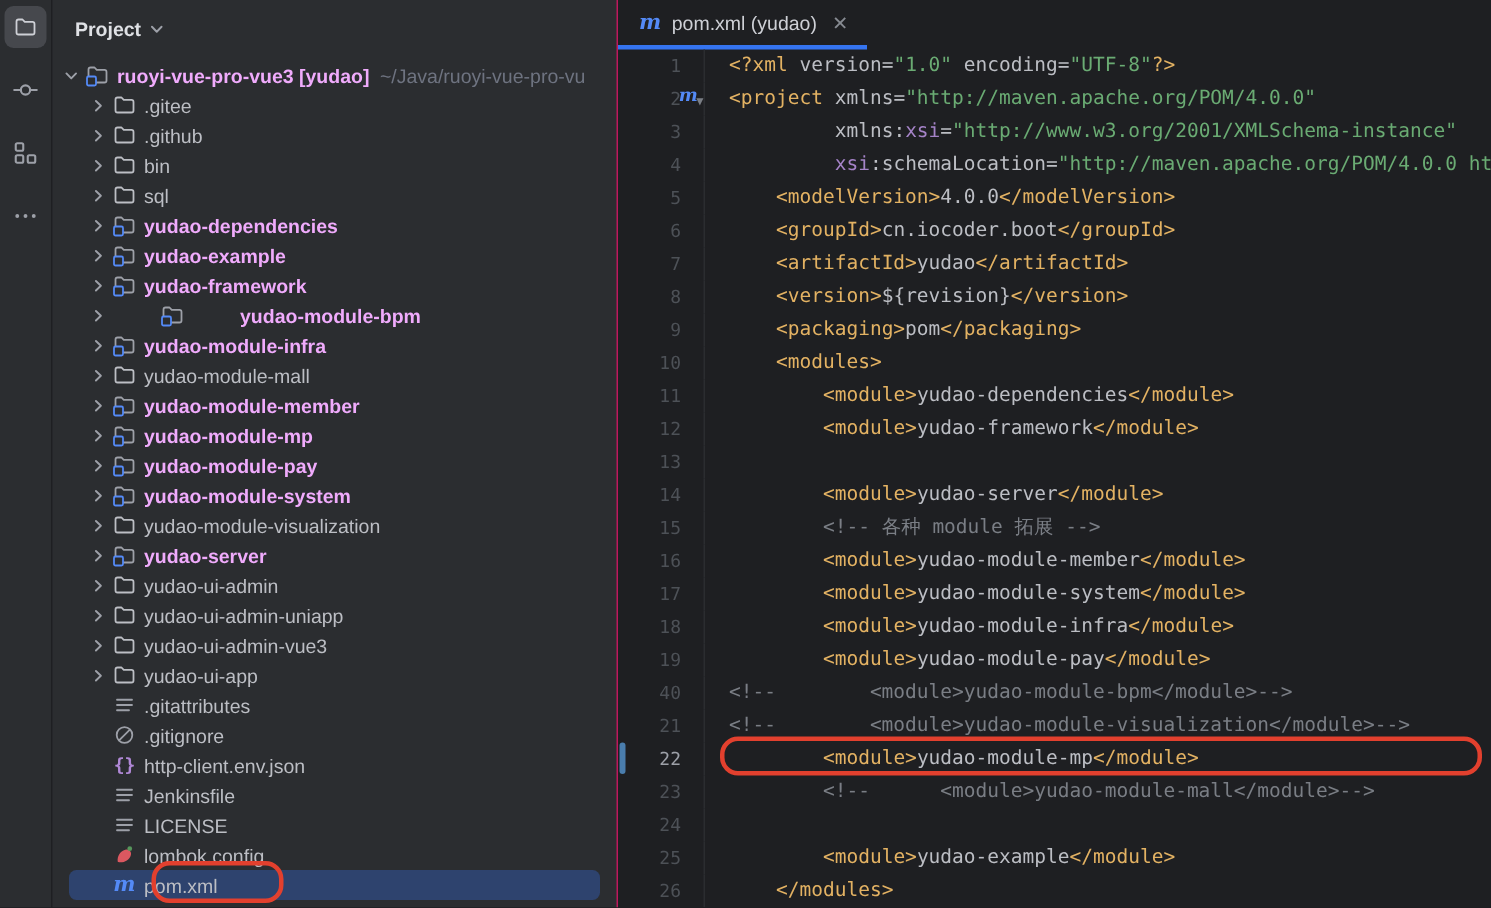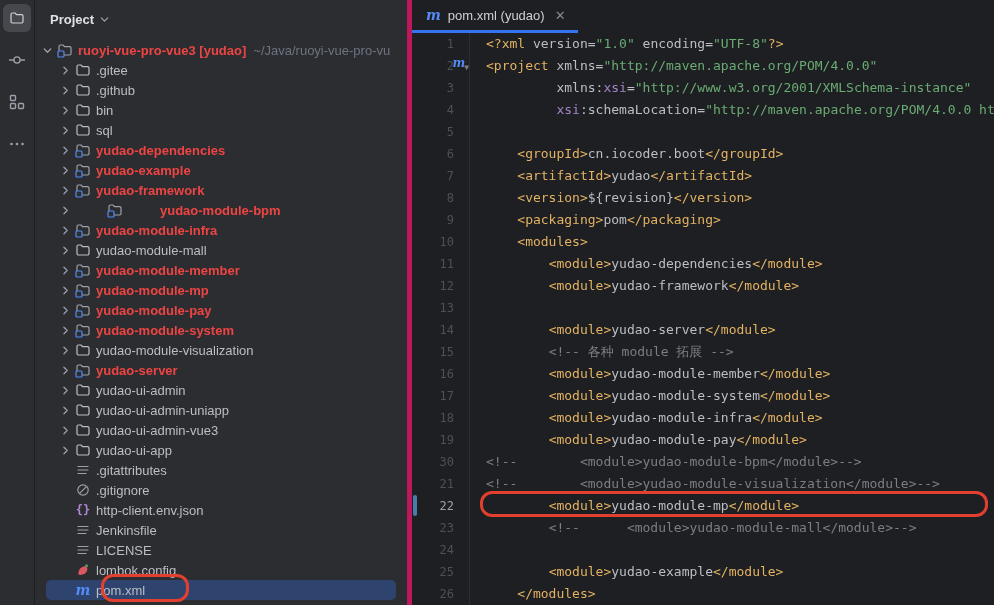--- a/index.html
+++ b/index.html
@@ -22,40 +22,40 @@
   .rail-btn {
     width:28px; height:28px; border-radius:6px;
     display:flex; align-items:center; justify-content:center;
     color:#9DA0A8;
   }
   .rail-btn.active { background:#46484D; color:#CED0D6; }
 
   
   .tree-panel {
     width:377px; flex:none; background:#2B2D30; position:relative;
-    overflow:hidden; border-right:5px solid #be185d;
+    overflow:hidden; border-right:1px solid #be185d;
   }
   .tree-header {
     height:38px; display:flex; align-items:center; gap:5px;
     padding-left:15px; color:#DFE1E5; font-size:13px; font-weight:bold;
   }
   .tree { position:absolute; top:40px; left:0; right:0; }
   .row {
     height:20px; display:flex; align-items:center;
     font-size:13px; color:#BCBEC4; white-space:nowrap; position:relative;
   }
   .row.selected::before {
     content:""; position:absolute; left:11px; right:11px; top:0; bottom:0;
     background:#2E436E; border-radius:5px;
   }
   .row > * { position:relative; }
   .chev { width:17px; flex:none; display:flex; justify-content:center; align-items:center; }
   .ticon { width:18px; flex:none; display:flex; justify-content:center; align-items:center; }
   .tlabel { margin-left:4px; }
-  .row.bold .tlabel { font-weight:bold; color:#ef4444; }
+  .row.bold .tlabel { font-weight:bold; color:#f0abfc; }
   .tpath { margin-left:7px; color:#6E7380; }
   .json-braces { font-family:"DejaVu Sans Mono",monospace; font-size:12px; color:#B088D6; font-weight:bold; }
   .maven-m { font-family:"DejaVu Serif",serif; font-style:italic; font-weight:bold; font-size:14px; color:#548AF7; line-height:1; }
 
   
   .editor { flex:1; background:#1E1F22; position:relative; overflow:hidden; }
   .tabbar { height:33px; display:flex; align-items:stretch; }
   .tab {
     display:flex; align-items:center; gap:7px; padding:0 12px 0 14px;
     font-size:13px; color:#CED0D6; border-bottom:3px solid #3574F0;
@@ -552,20 +552,21 @@
         <div class="cline">
           <div class="gut">3</div>
           <pre class="ct"><span class="sg-plain">         </span><span class="sg-attr">xmlns</span><span class="sg-plain">:</span><span class="sg-ns">xsi</span><span class="sg-plain">=</span><span class="sg-str">"http://www.w3.org/2001/XMLSchema-instance"</span></pre>
         </div>
         <div class="cline">
           <div class="gut">4</div>
           <pre class="ct"><span class="sg-plain">         </span><span class="sg-ns">xsi</span><span class="sg-plain">:</span><span class="sg-attr">schemaLocation</span><span class="sg-plain">=</span><span class="sg-str">"http://maven.apache.org/POM/4.0.0 http://maven.apache.org/xsd/maven-4.0.0.xsd"</span></pre>
         </div>
         <div class="cline">
           <div class="gut">5</div>
+          <pre class="ct"><span class="sg-plain">    </span><span class="sg-tag">&lt;modelVersion&gt;</span><span class="sg-plain">4.0.0</span><span class="sg-tag">&lt;/modelVersion&gt;</span></pre>
         </div>
         <div class="cline">
           <div class="gut">6</div>
           <pre class="ct"><span class="sg-plain">    </span><span class="sg-tag">&lt;groupId&gt;</span><span class="sg-plain">cn.iocoder.boot</span><span class="sg-tag">&lt;/groupId&gt;</span></pre>
         </div>
         <div class="cline">
           <div class="gut">7</div>
           <pre class="ct"><span class="sg-plain">    </span><span class="sg-tag">&lt;artifactId&gt;</span><span class="sg-plain">yudao</span><span class="sg-tag">&lt;/artifactId&gt;</span></pre>
         </div>
         <div class="cline">
@@ -609,21 +610,21 @@
         </div>
         <div class="cline">
           <div class="gut">18</div>
           <pre class="ct"><span class="sg-plain">        </span><span class="sg-tag">&lt;module&gt;</span><span class="sg-plain">yudao-module-infra</span><span class="sg-tag">&lt;/module&gt;</span></pre>
         </div>
         <div class="cline">
           <div class="gut">19</div>
           <pre class="ct"><span class="sg-plain">        </span><span class="sg-tag">&lt;module&gt;</span><span class="sg-plain">yudao-module-pay</span><span class="sg-tag">&lt;/module&gt;</span></pre>
         </div>
         <div class="cline">
-          <div class="gut">30</div>
+          <div class="gut">40</div>
           <pre class="ct"><span class="sg-com">&lt;!--        &lt;module&gt;yudao-module-bpm&lt;/module&gt;--&gt;</span></pre>
         </div>
         <div class="cline">
           <div class="gut">21</div>
           <pre class="ct"><span class="sg-com">&lt;!--        &lt;module&gt;yudao-module-visualization&lt;/module&gt;--&gt;</span></pre>
         </div>
         <div class="cline cur">
           <div class="gut">22</div>
           <pre class="ct"><span class="sg-plain">        </span><span class="sg-tag">&lt;module&gt;</span><span class="sg-plain">yudao-module-mp</span><span class="sg-tag">&lt;/module&gt;</span></pre>
         </div>

